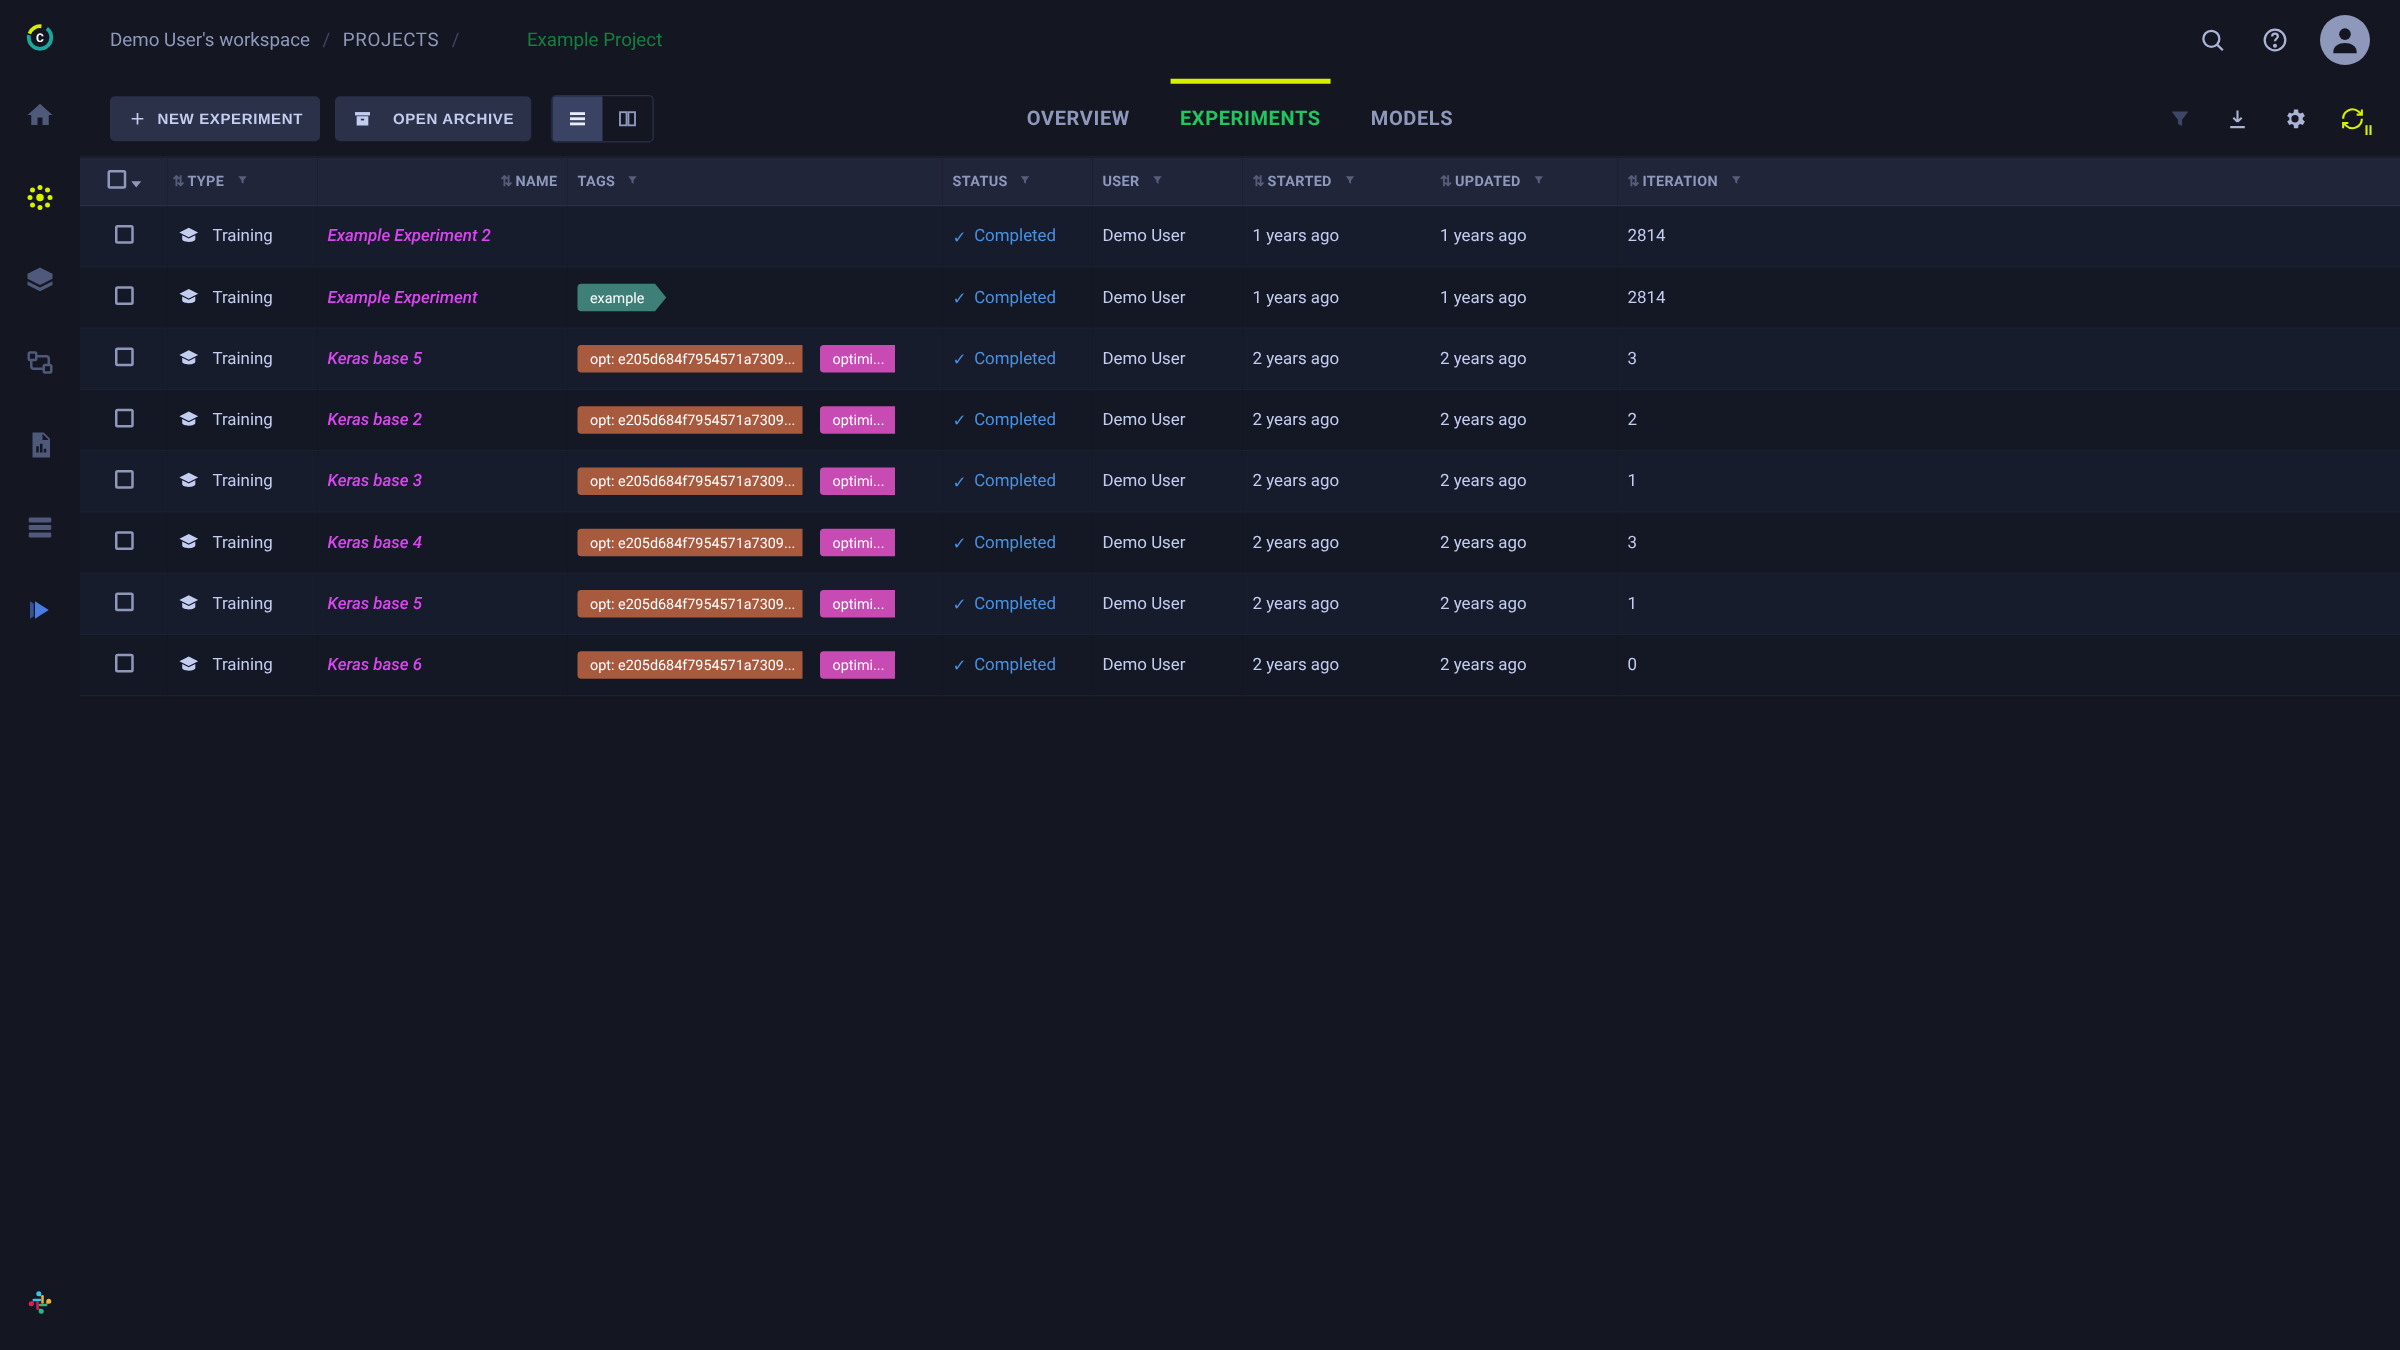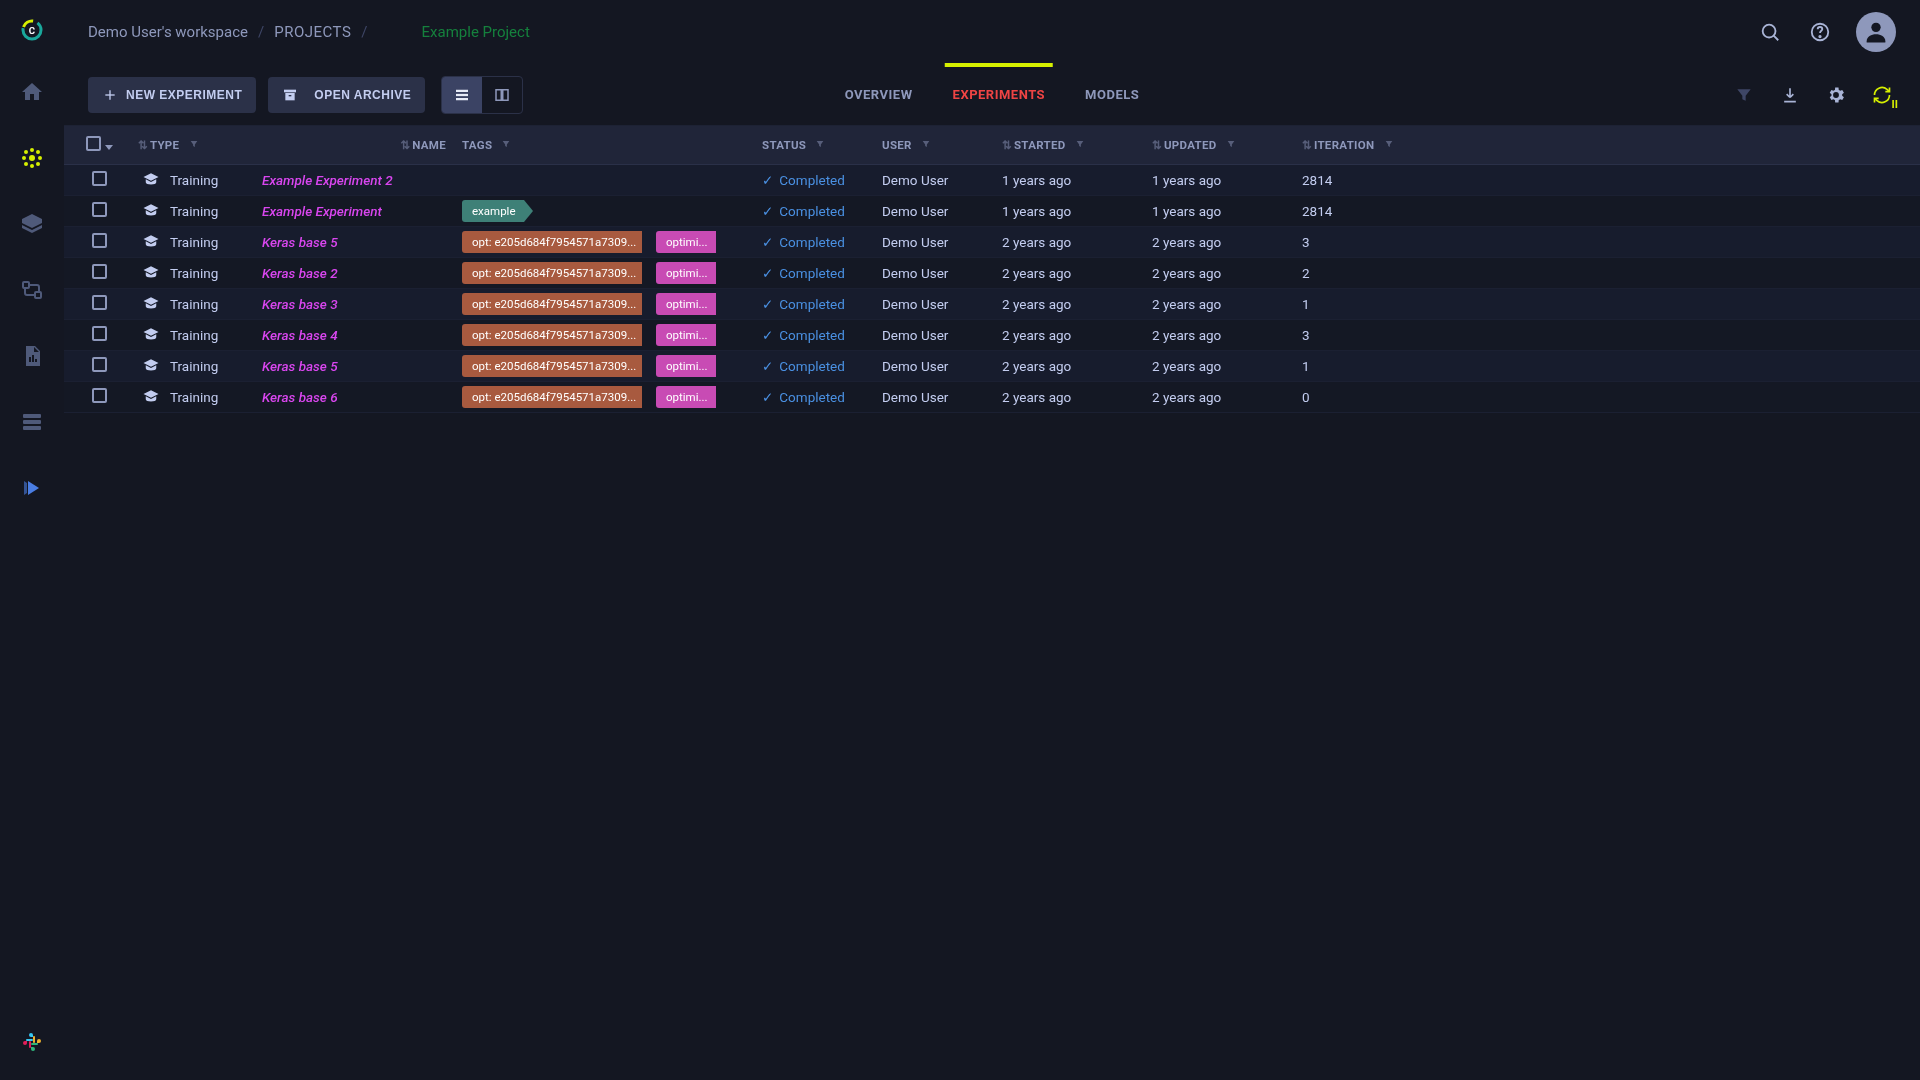--- a/index.html
+++ b/index.html
@@ -87,25 +87,25 @@
     cursor:pointer; color:#8e98bb;
   }
   .view-toggle .vt.active { background:#3b4364; color:#e8ecf8; }
   .view-toggle svg { width:18px; height:18px; }
 
   .tabs {
     position:absolute; left:50%; transform:translateX(-50%);
     display:flex; gap:40px; height:100%; align-items:center;
   }
   .tab {
-    font-size:13px; font-weight:700; letter-spacing:0.5px;
+    font-size:16px; font-weight:700; letter-spacing:0.5px;
     color:#8e98bb; cursor:pointer; text-transform:uppercase;
     position:relative; height:100%; display:flex; align-items:center;
   }
-  .tab.active { color:#ef4444; }
+  .tab.active { color:#22c55e; }
   .tab.active::after {
     content:""; position:absolute; top:-1px; left:-8px; right:-8px; height:4px; background:#d6f000;
   }
 
   .toolbar-right { margin-left:auto; display:flex; align-items:center; gap:18px; color:#8e98bb; }
   .toolbar-right .icon-btn svg { width:20px; height:20px; }
   .toolbar-right .dim { color:#3e4666; }
   .autorefresh { position:relative; color:#d6f000; }
 
   
@@ -117,21 +117,21 @@
     font-size:11.5px; font-weight:700; letter-spacing:0.3px;
     text-align:left;
     padding: 10px 8px;
     text-transform:uppercase;
     border-bottom:1px solid #2a3048;
   }
   thead th .sort-icon, thead th .filter-icon { opacity:0.5; margin-right:2px; }
   thead th .filter-icon { margin-left:6px; }
   tbody tr {
     border-bottom:1px solid #1b2032;
-    height:31px;
+    height:49px;
   }
   tbody tr:nth-child(odd){ background:#171c2d; }
   tbody tr:nth-child(even){ background:#141824; }
   tbody td {
     font-size:13.5px;
     color:#c3cdf0;
     padding:0 8px;
     white-space:nowrap;
   }
   .cb {

